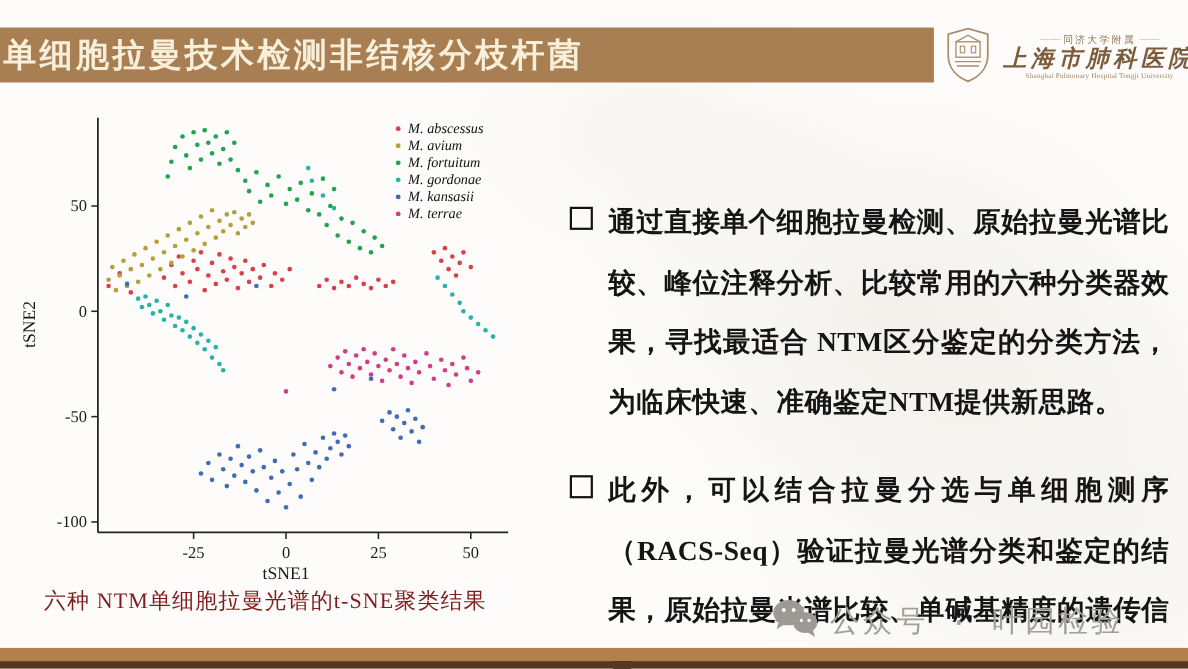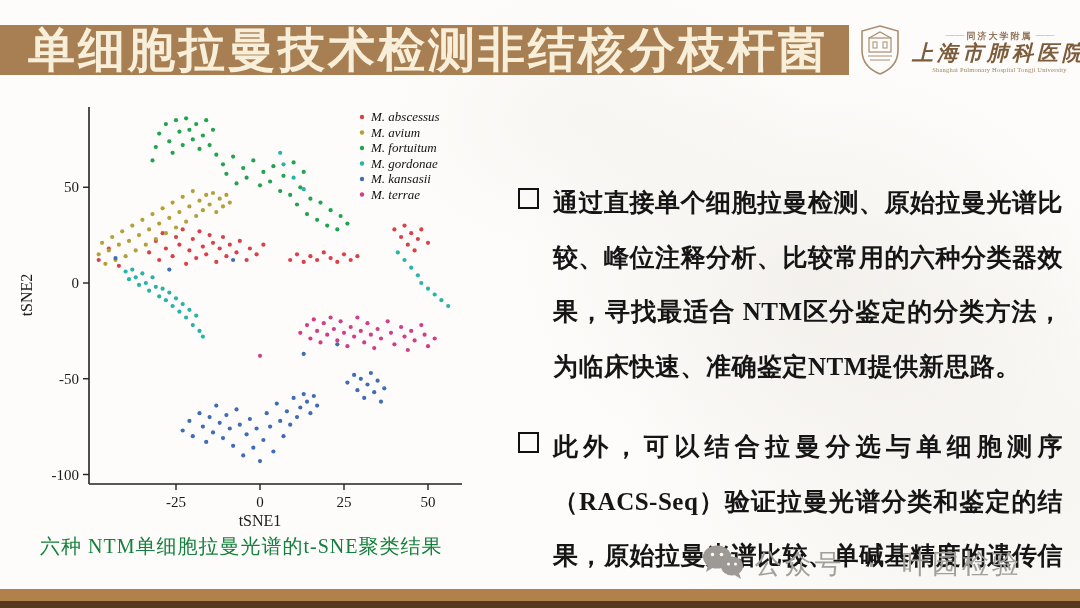--- a/index.html
+++ b/index.html
@@ -14,38 +14,38 @@
       radial-gradient(ellipse 420px 300px at 75% 45%, rgba(205,195,182,.18), transparent 70%),
       radial-gradient(ellipse 500px 380px at 90% 75%, rgba(205,195,182,.15), transparent 70%),
       radial-gradient(ellipse 300px 200px at 55% 20%, rgba(210,200,188,.12), transparent 70%);
   }
   
   .title-bar{
     position:absolute;left:0;top:25px;width:849px;height:50px;
     background:#a87f52;display:flex;align-items:center;
   }
   .title-bar .title-text{
-    color:#f8efda;font-size:47px;font-weight:bold;letter-spacing:3px;
-    padding-left:28px;white-space:nowrap;
+    color:#f8efda;font-size:30px;font-weight:bold;letter-spacing:3px;
+    padding-left:3px;white-space:nowrap;
   }
   .logo{
     position:absolute;right:14px;top:22px;width:210px;height:60px;
     display:flex;align-items:center;gap:8px;color:#8a6a49;
   }
   .logo .emblem{flex:0 0 auto;}
   .logo .logo-texts{display:flex;flex-direction:column;align-items:center;line-height:1.15;}
-  .logo .affil{font-size:9px;letter-spacing:2px;color:#93755a;white-space:nowrap;font-weight:bold;}
+  .logo .affil{font-size:9px;letter-spacing:2px;color:#93755a;white-space:nowrap;}
   .logo .affil::before,.logo .affil::after{content:"———";letter-spacing:-1px;font-size:7px;vertical-align:2px;color:#b79d82;margin:0 3px;}
   .logo .hospital{font-size:21px;font-weight:bold;letter-spacing:4px;color:#7d5c3c;white-space:nowrap;font-style:italic;}
   .logo .english{font-size:6.5px;color:#a08465;white-space:nowrap;letter-spacing:.2px;}
   
   .chart-wrap{position:absolute;left:10px;top:95px;}
   .caption{
     position:absolute;left:40px;top:533px;width:440px;
-    font-size:20px;color:#15803d;letter-spacing:1px;
+    font-size:20px;color:#7f1d1d;letter-spacing:1px;
   }
   
   .bullets{position:absolute;left:518px;top:176px;width:545px;}
   .bullet{display:flex;margin-bottom:26px;}
   .bullet .marker{
     flex:0 0 auto;width:17px;height:17px;border:2.5px solid #111;
     margin:12px 14px 0 0;
   }
   .bullet .text{
     font-size:25px;font-weight:600;color:#151515;line-height:2.18;

